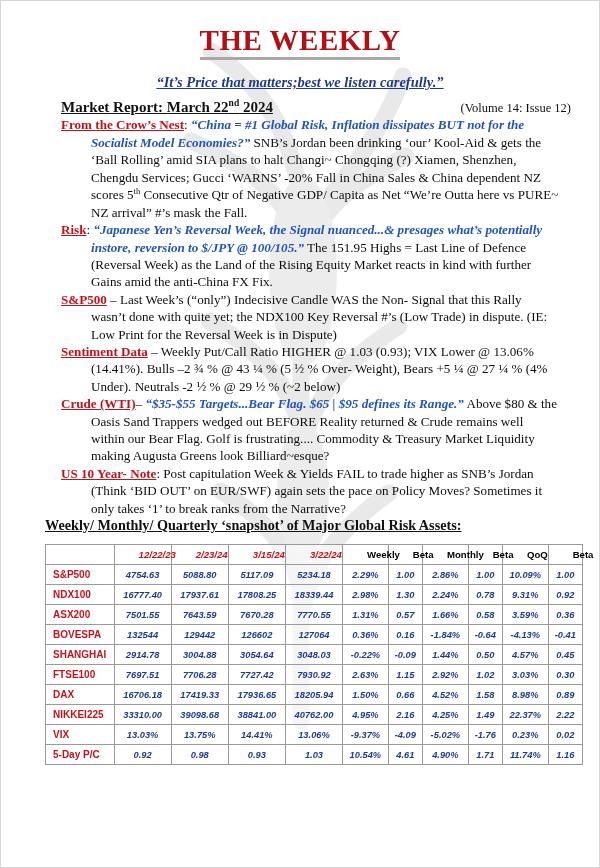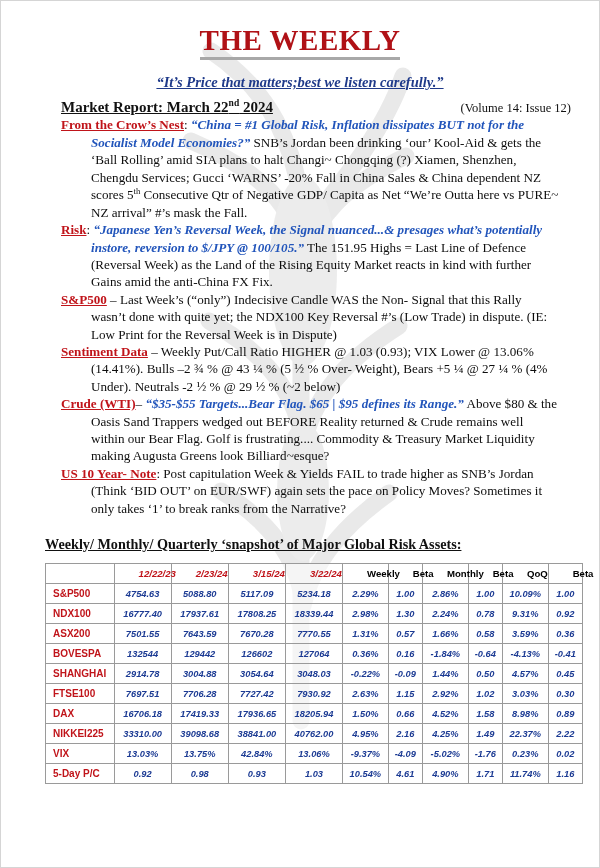--- a/index.html
+++ b/index.html
@@ -107,21 +107,20 @@
   }
   .quote {
     color: #2255bb;
     font-style: italic;
     font-weight: bold;
   }
   .sup { font-size: 8.6px; vertical-align: super; }
 
   
   .table-title {
-    margin-top: 19px;
     padding-left: 22px;
     font-size: 14.2px;
     font-weight: bold;
     color: #111111;
     text-decoration: underline;
   }
   table.snapshot {
     margin: 10px 0 0 22px;
     border-collapse: collapse;
     width: 538px;
@@ -371,21 +370,21 @@
             <td>2.16</td>
             <td>4.25%</td>
             <td>1.49</td>
             <td>22.37%</td>
             <td>2.22</td>
           </tr>
           <tr>
             <td class="rowlabel">VIX</td>
             <td>13.03%</td>
             <td>13.75%</td>
-            <td>42.84%</td>
+            <td>14.41%</td>
             <td>13.06%</td>
             <td>-9.37%</td>
             <td>-4.09</td>
             <td>-5.02%</td>
             <td>-1.76</td>
             <td>0.23%</td>
             <td>0.02</td>
           </tr>
           <tr>
             <td class="rowlabel">5-Day P/C</td>

